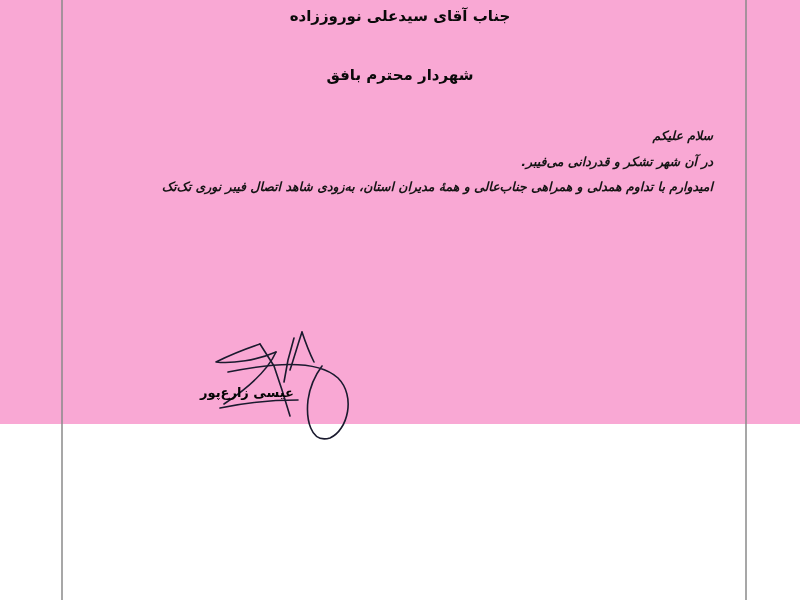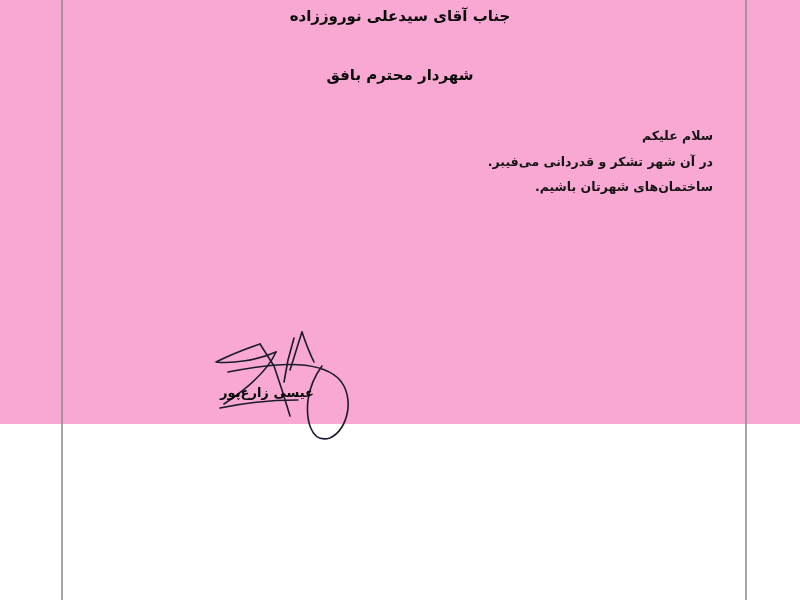--- a/index.html
+++ b/index.html
@@ -51,43 +51,44 @@
       text-align: right;
       font-size: 12.5px;
       font-weight: bold;
       line-height: 25px;
       color: #141414;
     }
     .body-line {
       display: block;
       white-space: nowrap;
       height: 25px;
+      font-style: italic;
     }
     .salutation { top: 123px; }
     .paragraphs { top: 149px; }
 
     .signature {
       position: absolute;
       left: 198px;
       top: 330px;
       width: 165px;
       height: 118px;
     }
     .signature svg {
       position: absolute;
       left: 0;
       top: 0;
     }
     .signature-name {
       position: absolute;
-      left: 14px;
+      left: 2px;
       top: 55px;
       width: 110px;
       direction: rtl;
-      text-align: center;
+      text-align: left;
       font-weight: bold;
       font-size: 13px;
       color: #050505;
       white-space: nowrap;
     }
   </style>
 </head>
 <body>
 
 <div class="page">
@@ -96,21 +97,21 @@
 
   <div class="heading h1">جناب آقای سیدعلی نوروززاده</div>
   <div class="heading h2">شهردار محترم بافق</div>
 
   <div class="body-text salutation">
     <span class="body-line">سلام علیکم</span>
   </div>
 
   <div class="body-text paragraphs">
     <span class="body-line">در آن شهر تشکر و قدردانی می‌فیبر.</span>
-    <span class="body-line">ساختمان‌های شهرتان باشیم.</span>
+    <span class="body-line">امیدوارم با تداوم همدلی و همراهی جناب‌عالی و همهٔ مدیران استان، به‌زودی شاهد اتصال فیبر نوری تک‌تک</span>
   </div>
 
   <div class="signature">
     <svg width="165" height="118" viewBox="0 0 165 118">
       <g fill="none" stroke="#1a1a2e" stroke-width="1.6" stroke-linecap="round" stroke-linejoin="round">
 
         <path d="M62 14 C 50 18, 30 26, 18 32 C 34 34, 60 30, 78 22"></path>
 
         <path d="M62 14 L 76 36 L 84 60 L 92 86"></path>
         <path d="M78 22 C 70 40, 50 58, 26 74"></path>

